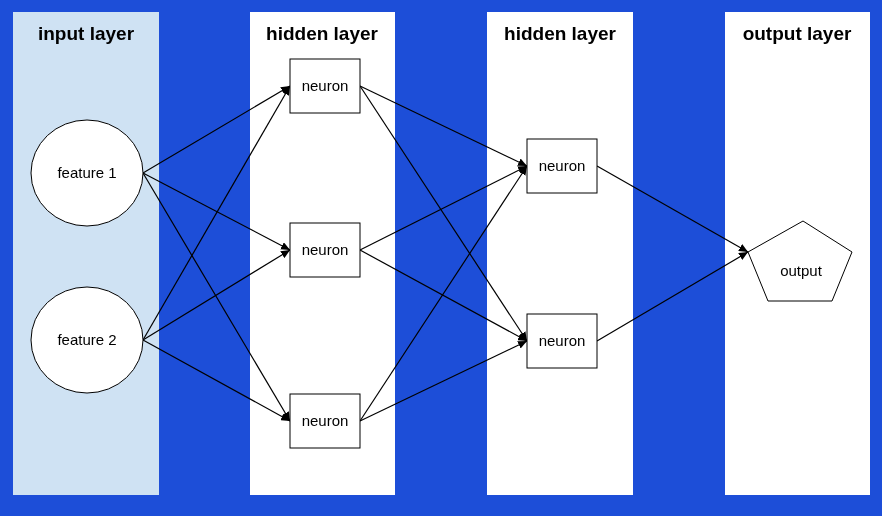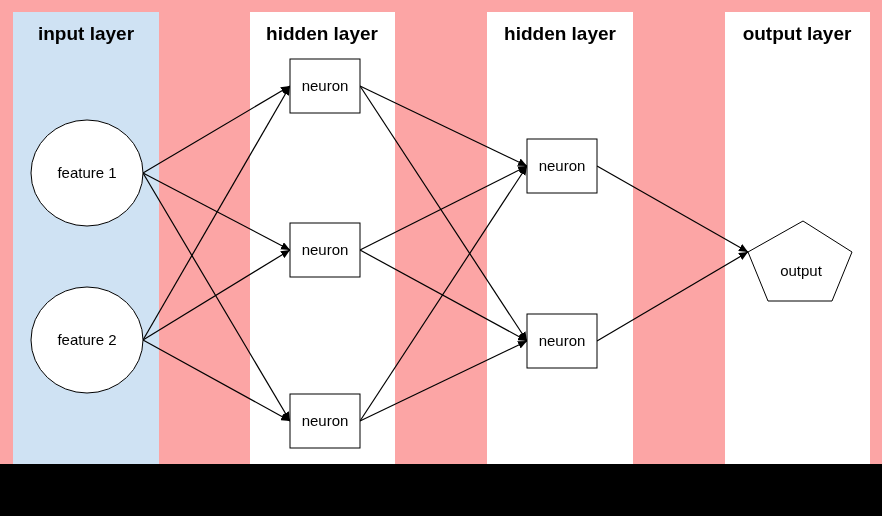--- a/index.html
+++ b/index.html
@@ -3,22 +3,22 @@
 <meta charset="utf-8">
 <style>
   html, body {
     margin: 0;
     padding: 0;
     background: #000000;
   }
   .canvas {
     position: relative;
     width: 882px;
-    height: 464px;
-    background: #fca5a5;
+    height: 516px;
+    background: #1d4ed8;
     overflow: hidden;
   }
   svg {
     display: block;
   }
   .panel {
     stroke: none;
   }
   .panel-title {
     font-family: "Liberation Sans", sans-serif;

